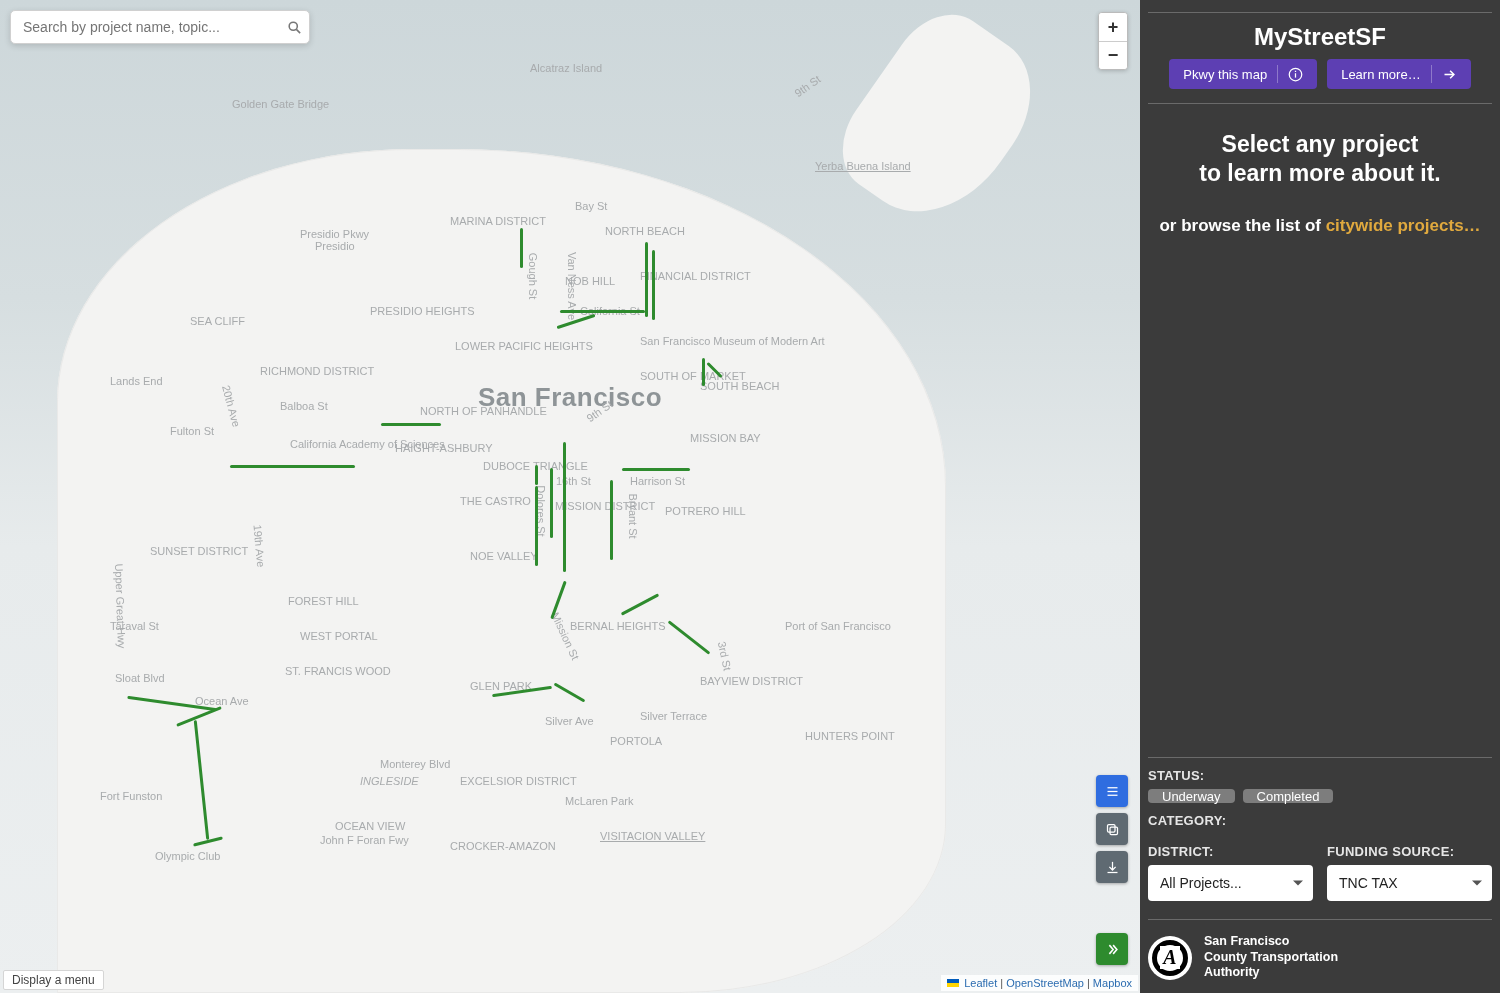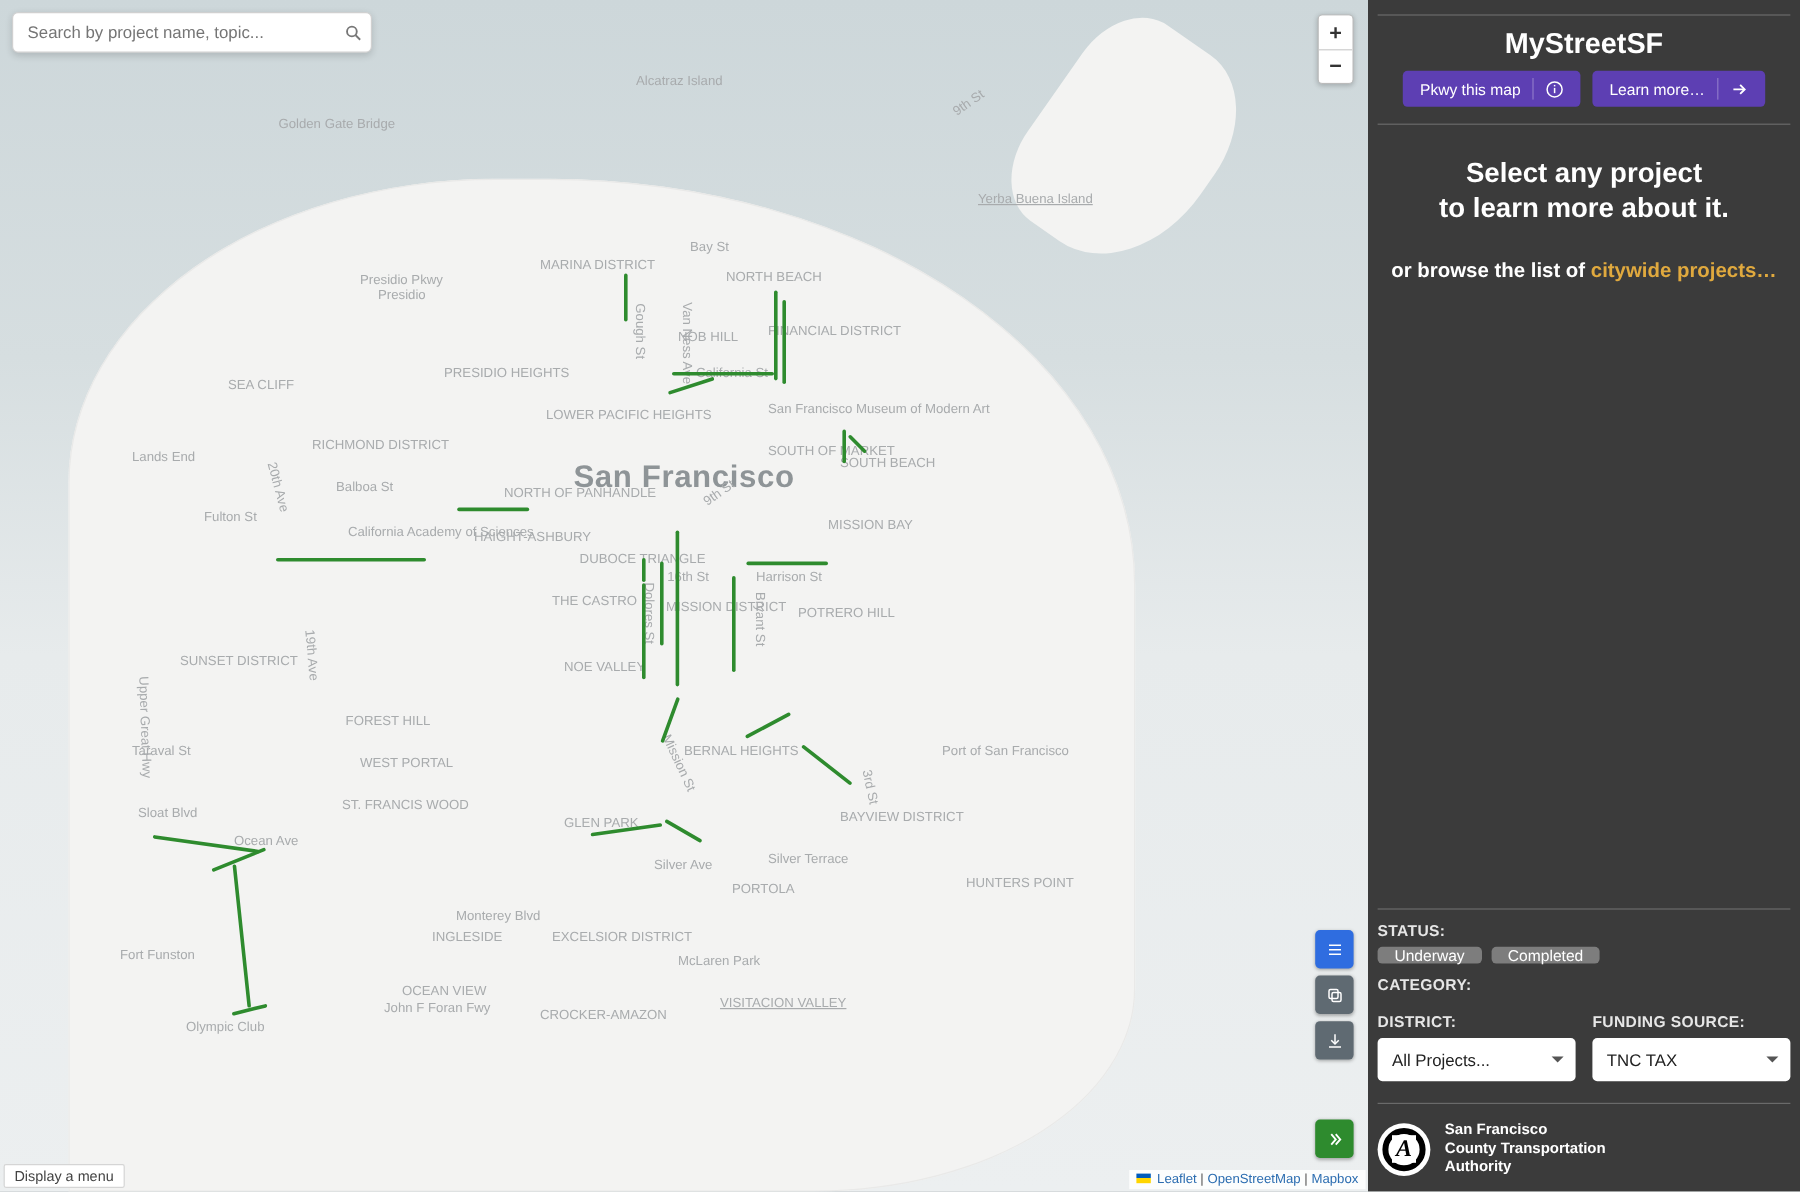--- a/index.html
+++ b/index.html
@@ -135,21 +135,21 @@
         <div class="map-label" style="left: 285px; top: 665px;">ST. FRANCIS WOOD</div>
         <div class="map-label" style="left: 195px; top: 695px;">Ocean Ave</div>
         <div class="map-label" style="left: 470px; top: 680px;">GLEN PARK</div>
         <div class="map-label" style="left: 380px; top: 710px; margin-top: 48px;">Monterey Blvd</div>
         <div class="map-label" style="left: 710px; top: 650px; transform: rotate(78deg);">3rd St</div>
         <div class="map-label" style="left: 700px; top: 675px;">BAYVIEW DISTRICT</div>
         <div class="map-label" style="left: 545px; top: 715px;">Silver Ave</div>
         <div class="map-label" style="left: 640px; top: 710px;">Silver Terrace</div>
         <div class="map-label" style="left: 610px; top: 735px;">PORTOLA</div>
         <div class="map-label" style="left: 805px; top: 730px;">HUNTERS POINT</div>
-        <div class="map-label" style="left: 360px; top: 775px;">INGLESIDE</div>
+        <div class="map-label" style="left: 360px; top: 775px; font-style: italic;">INGLESIDE</div>
         <div class="map-label" style="left: 460px; top: 775px;">EXCELSIOR DISTRICT</div>
         <div class="map-label" style="left: 100px; top: 790px;">Fort Funston</div>
         <div class="map-label" style="left: 565px; top: 795px;">McLaren Park</div>
         <div class="map-label" style="left: 335px; top: 820px;">OCEAN VIEW</div>
         <div class="map-label" style="left: 320px; top: 834px;">John F Foran Fwy</div>
         <div class="map-label" style="left: 450px; top: 840px;">CROCKER-AMAZON</div>
         <div class="map-label" style="left: 600px; top: 830px; text-decoration: underline;">VISITACION VALLEY</div>
         <div class="map-label" style="left: 155px; top: 850px;">Olympic Club</div>
       </div>
     <div id="proj-layer">

